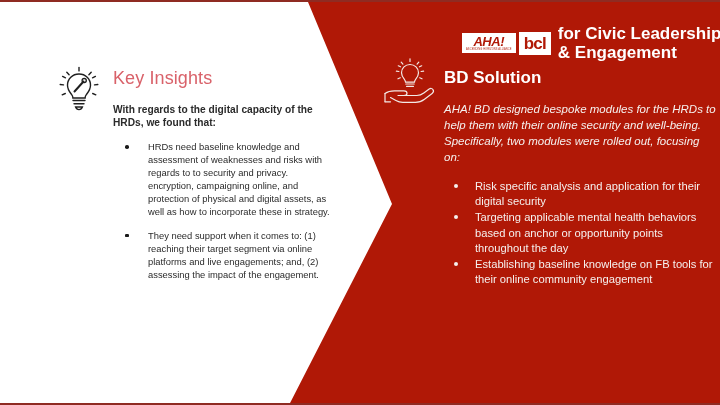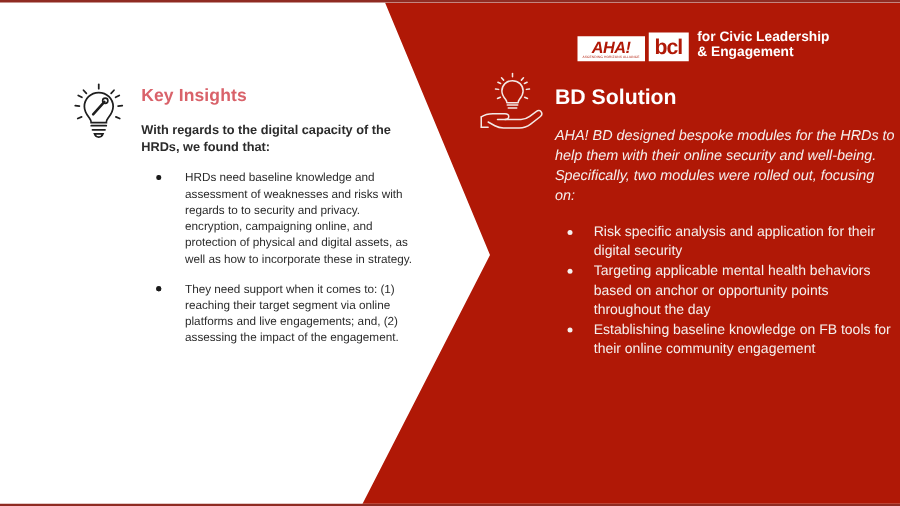--- a/index.html
+++ b/index.html
@@ -54,22 +54,22 @@
   }
 
   #left-text {
     position: absolute;
     left: 113px;
     top: 66px;
     width: 222px;
   }
 
   .heading-left {
-    font-size: 14px;
-    font-weight: bold;
+    font-size: 18px;
+    font-weight: normal;
     color: #d9626a;
     letter-spacing: 0.1px;
     margin: 0 0 13px 0;
     line-height: 1.2;
   }
 
   .intro-left {
     font-size: 10.2px;
     color: #2b2b2b;
     line-height: 1.35;
@@ -110,21 +110,21 @@
     height: 405px;
     z-index: 3;
   }
 
   
   #logo-lockup {
     position: absolute;
     left: 82px;
     top: 22px;
     display: flex;
-    align-items: flex-end;
+    align-items: center;
     gap: 3px;
   }
   .logo-box {
     background: #ffffff;
     display: flex;
     flex-direction: column;
     align-items: center;
     justify-content: center;
     padding: 2px 4px 1px 4px;
   }
@@ -147,21 +147,21 @@
   .logo-bcl {
     font-size: 17px;
     font-weight: bold;
     color: #b01806;
     line-height: 1;
     letter-spacing: -0.8px;
     padding: 1px 1px 2px 1px;
   }
   .logo-tagline {
     color: #ffffff;
-    font-size: 11px;
+    font-size: 17px;
     font-weight: bold;
     line-height: 1.12;
     margin-left: 4px;
     white-space: nowrap;
   }
 
   .bulb-hand-icon {
     position: absolute;
     left: 0px;
     top: 55px;

